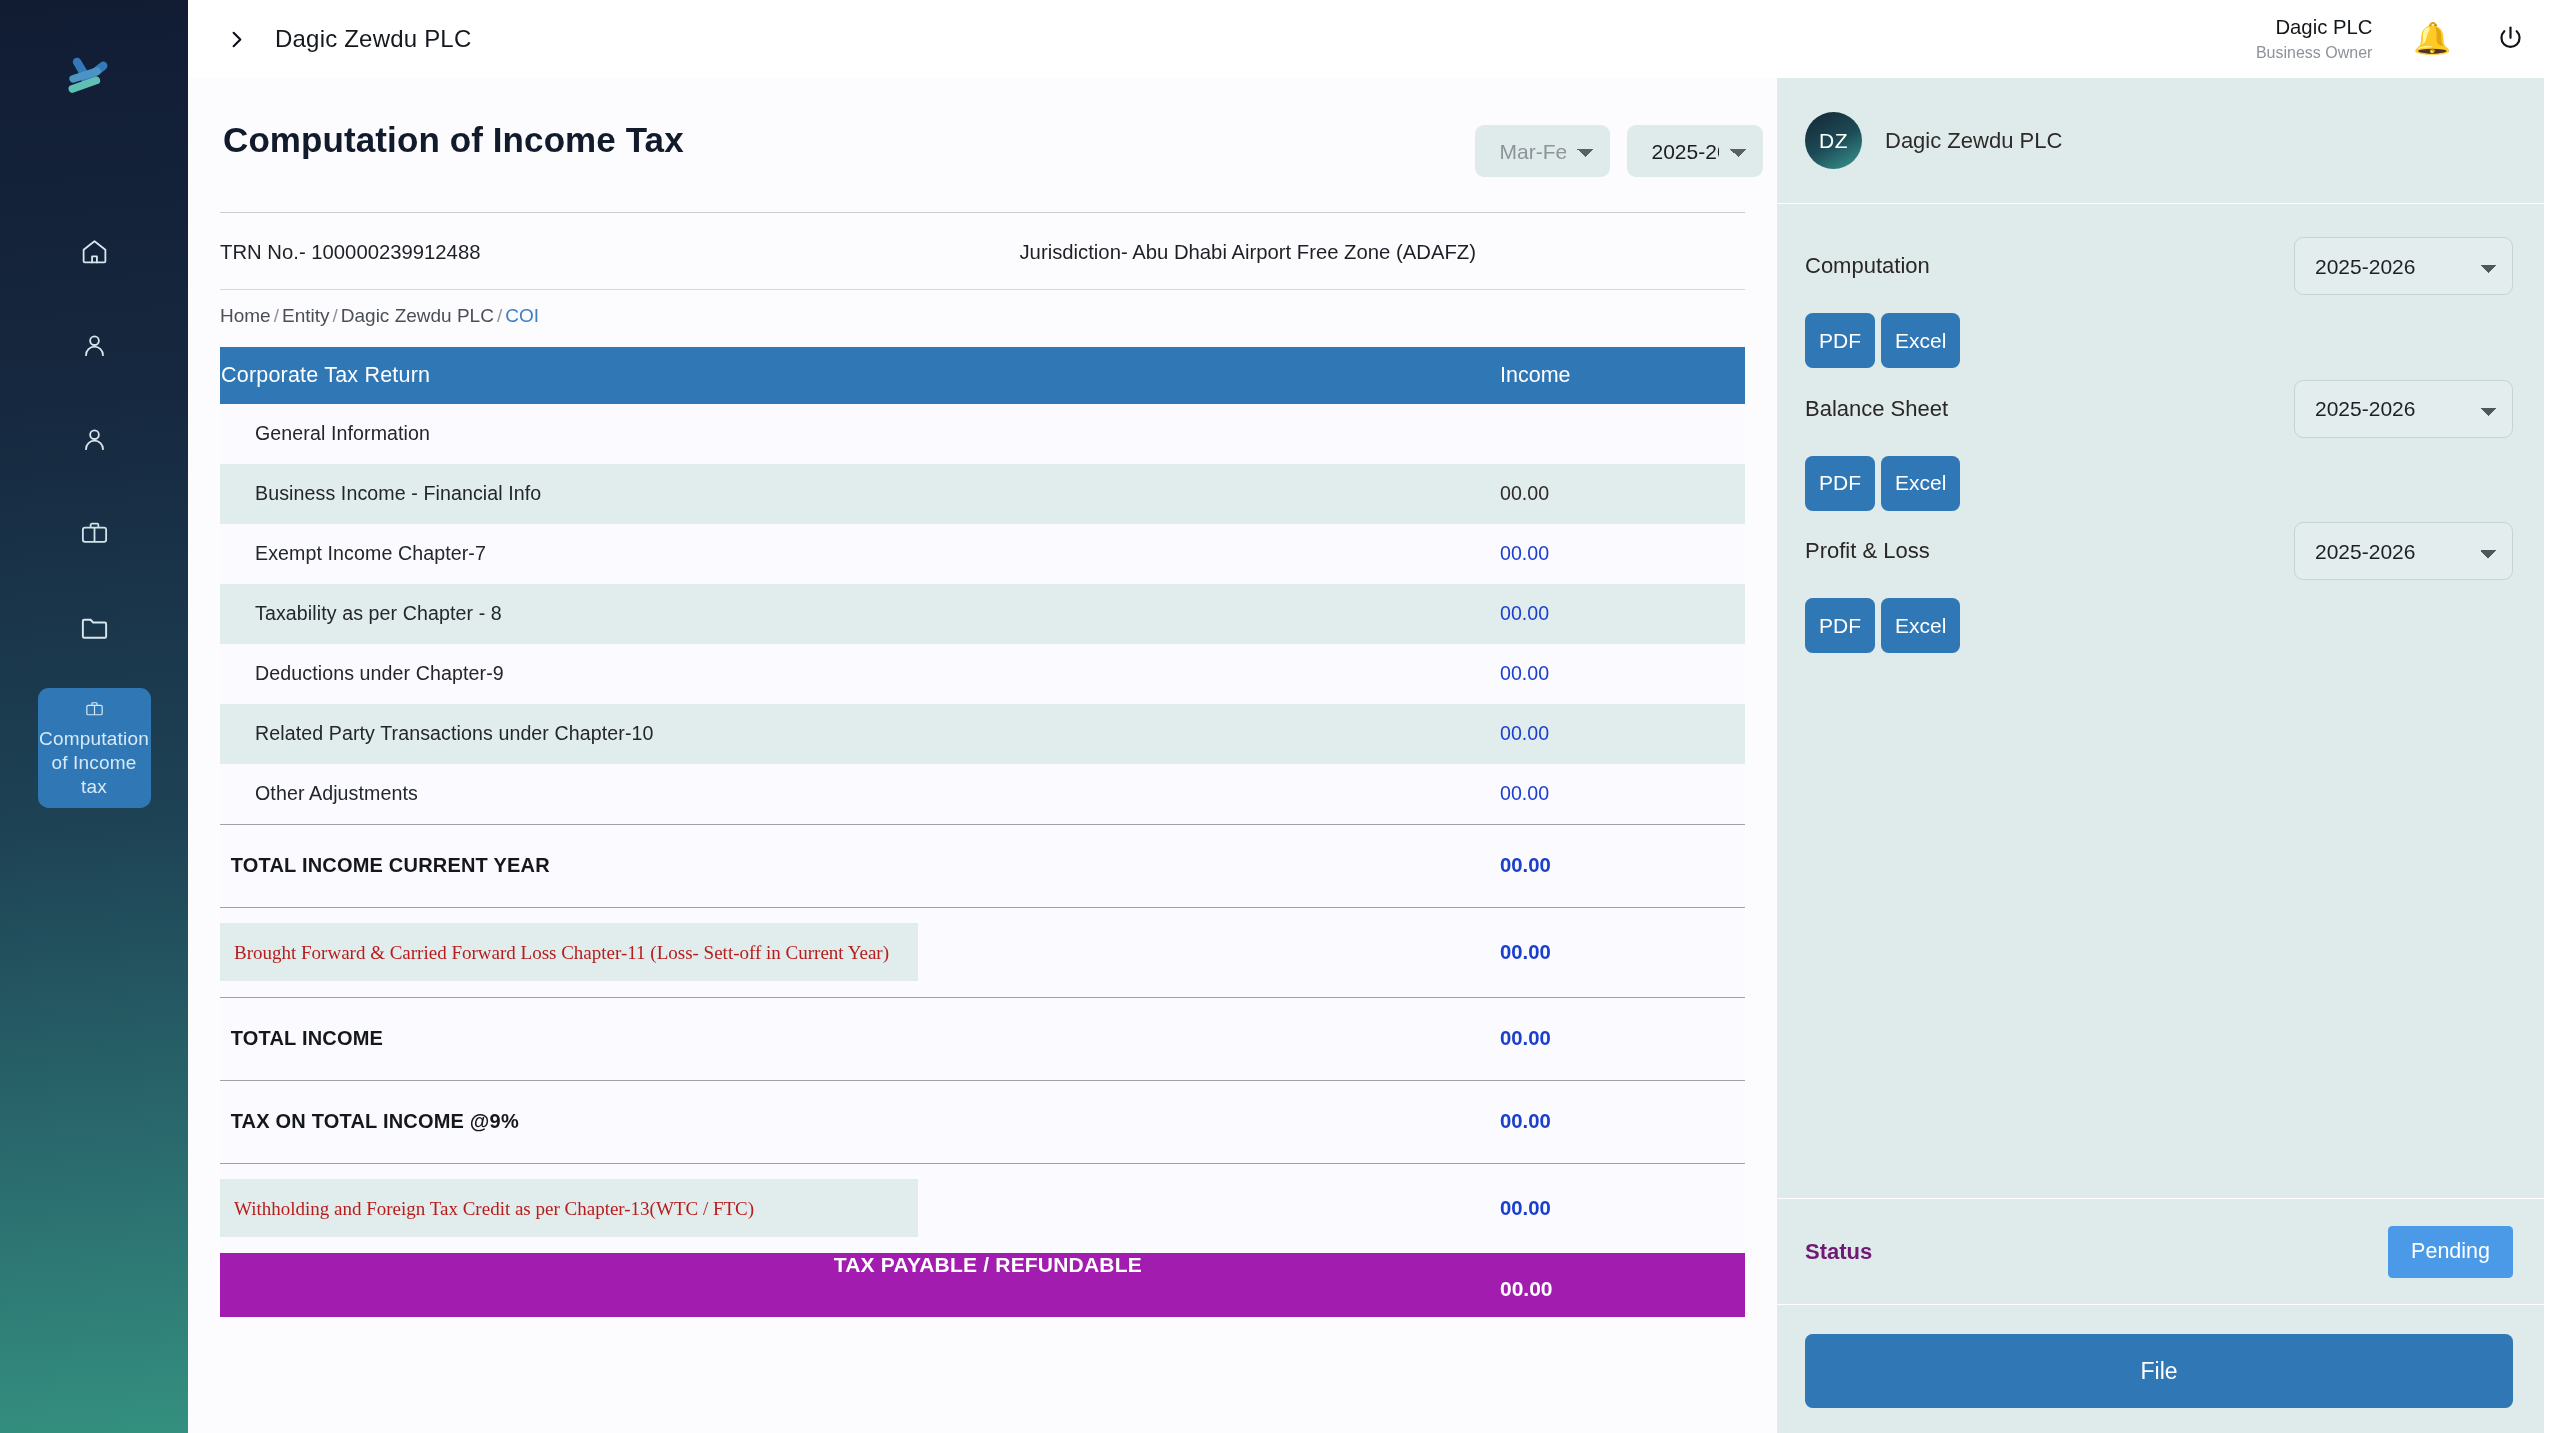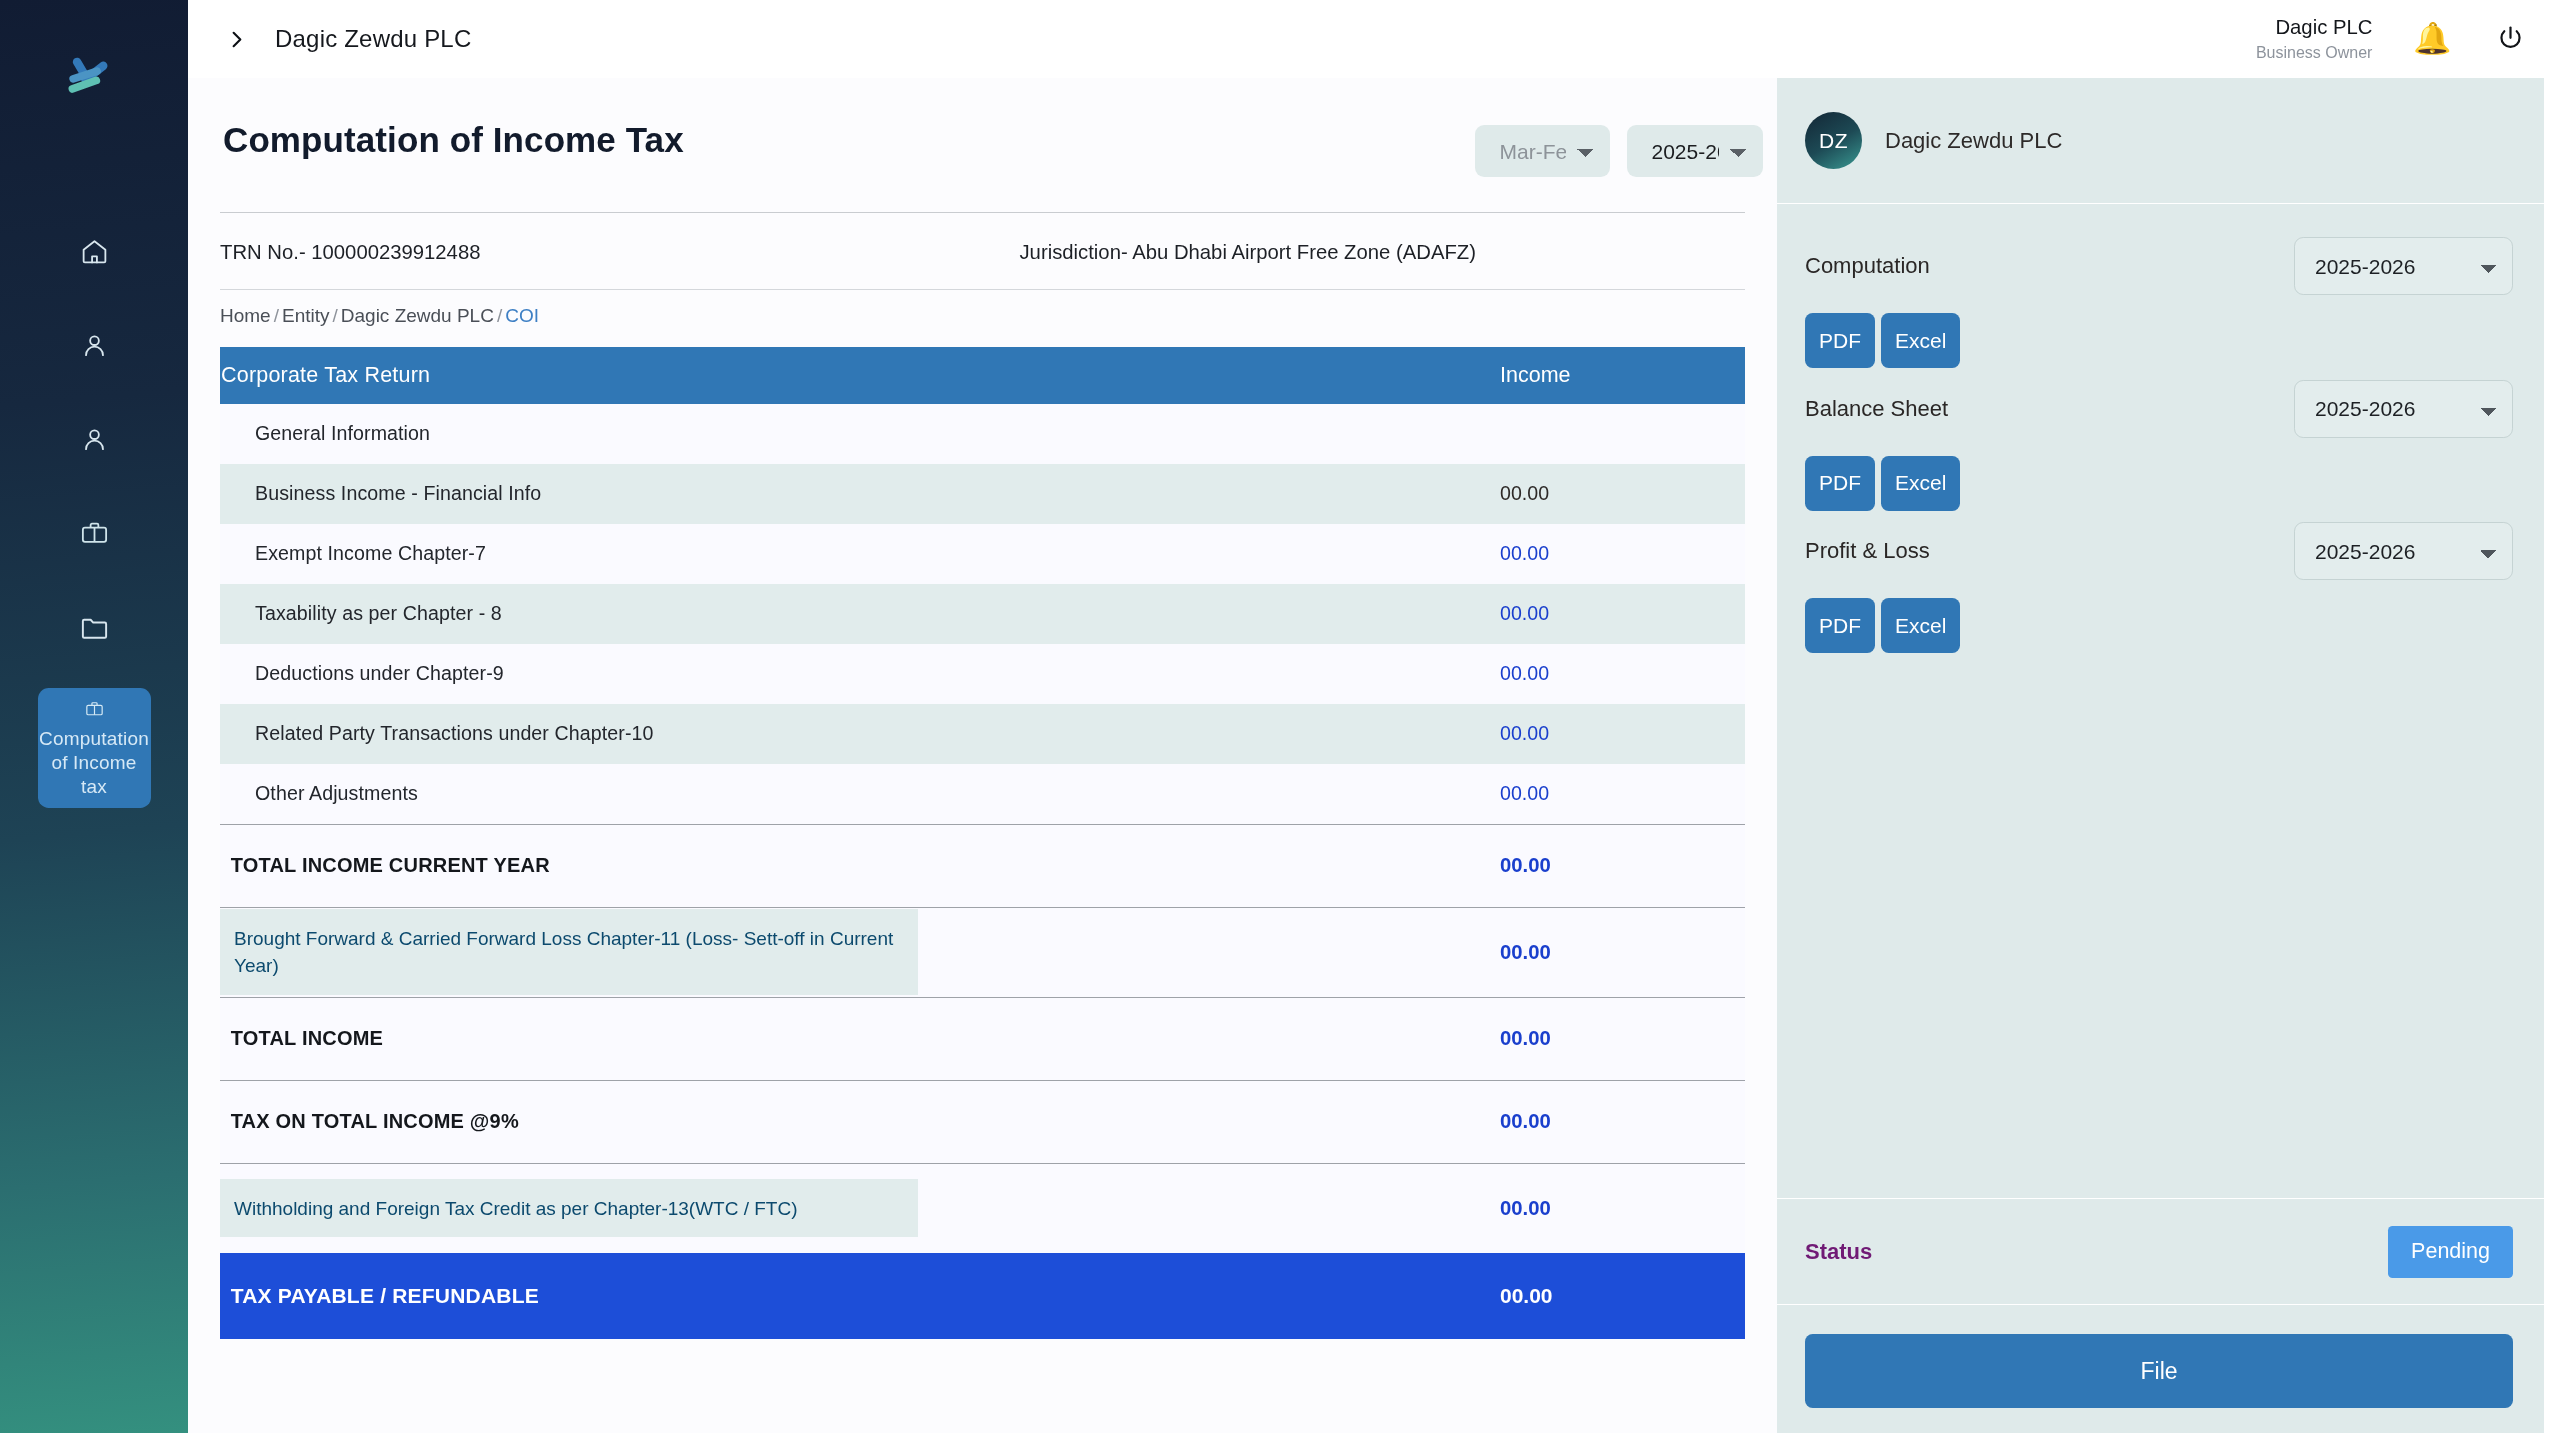--- a/index.html
+++ b/index.html
@@ -104,26 +104,26 @@
   }
   .totrow .c1 { padding-left: 10.7px; font-size: 20px; font-weight: 700; color: #14171c; letter-spacing: 0.2px; }
   .totrow .c2 { margin-left: auto; width: 245px; font-size: 20.3px; font-weight: 700; color: #1a3fcd; }
 
   .wraprow {
     display: flex; align-items: center; min-height: 90px;
     background: #fafaff; border-top: 0.8px solid #9ea2a8;
   }
   .wraprow .c1 {
     width: 698px; background: #e1ecec; padding: 15.3px 18.4px 15.3px 14px;
-    font-size: 19px; color: #0c4a6e; line-height: 1.45;
+    font-size: 19px; color: #b91c1c; line-height: 1.45; font-family: Liberation Serif, serif;
   }
   .wraprow .c2 { margin-left: auto; width: 245px; font-size: 20.3px; font-weight: 700; color: #1a3fcd; }
 
   .payrow {
-    display: flex; align-items: center; height: 86px; background: #1d4ed8;
+    display: flex; align-items: center; height: 64px; background: #a21caf; flex-direction: column;
   }
   .payrow .c1 { padding-left: 10.7px; font-size: 21px; font-weight: 700; color: #ffffff; letter-spacing: 0.2px; }
   .payrow .c2 { margin-left: auto; width: 245px; font-size: 21px; font-weight: 700; color: #ffffff; }
 
   
   .rail { width: 799px; flex: 0 0 799px; padding: 0 32px 12.3px 0; }
   .panel-card {
     background: #dfeaea; height: 126px; display: flex; align-items: center; padding-left: 28px;
     border-bottom: 0.8px solid #ffffff;
   }

